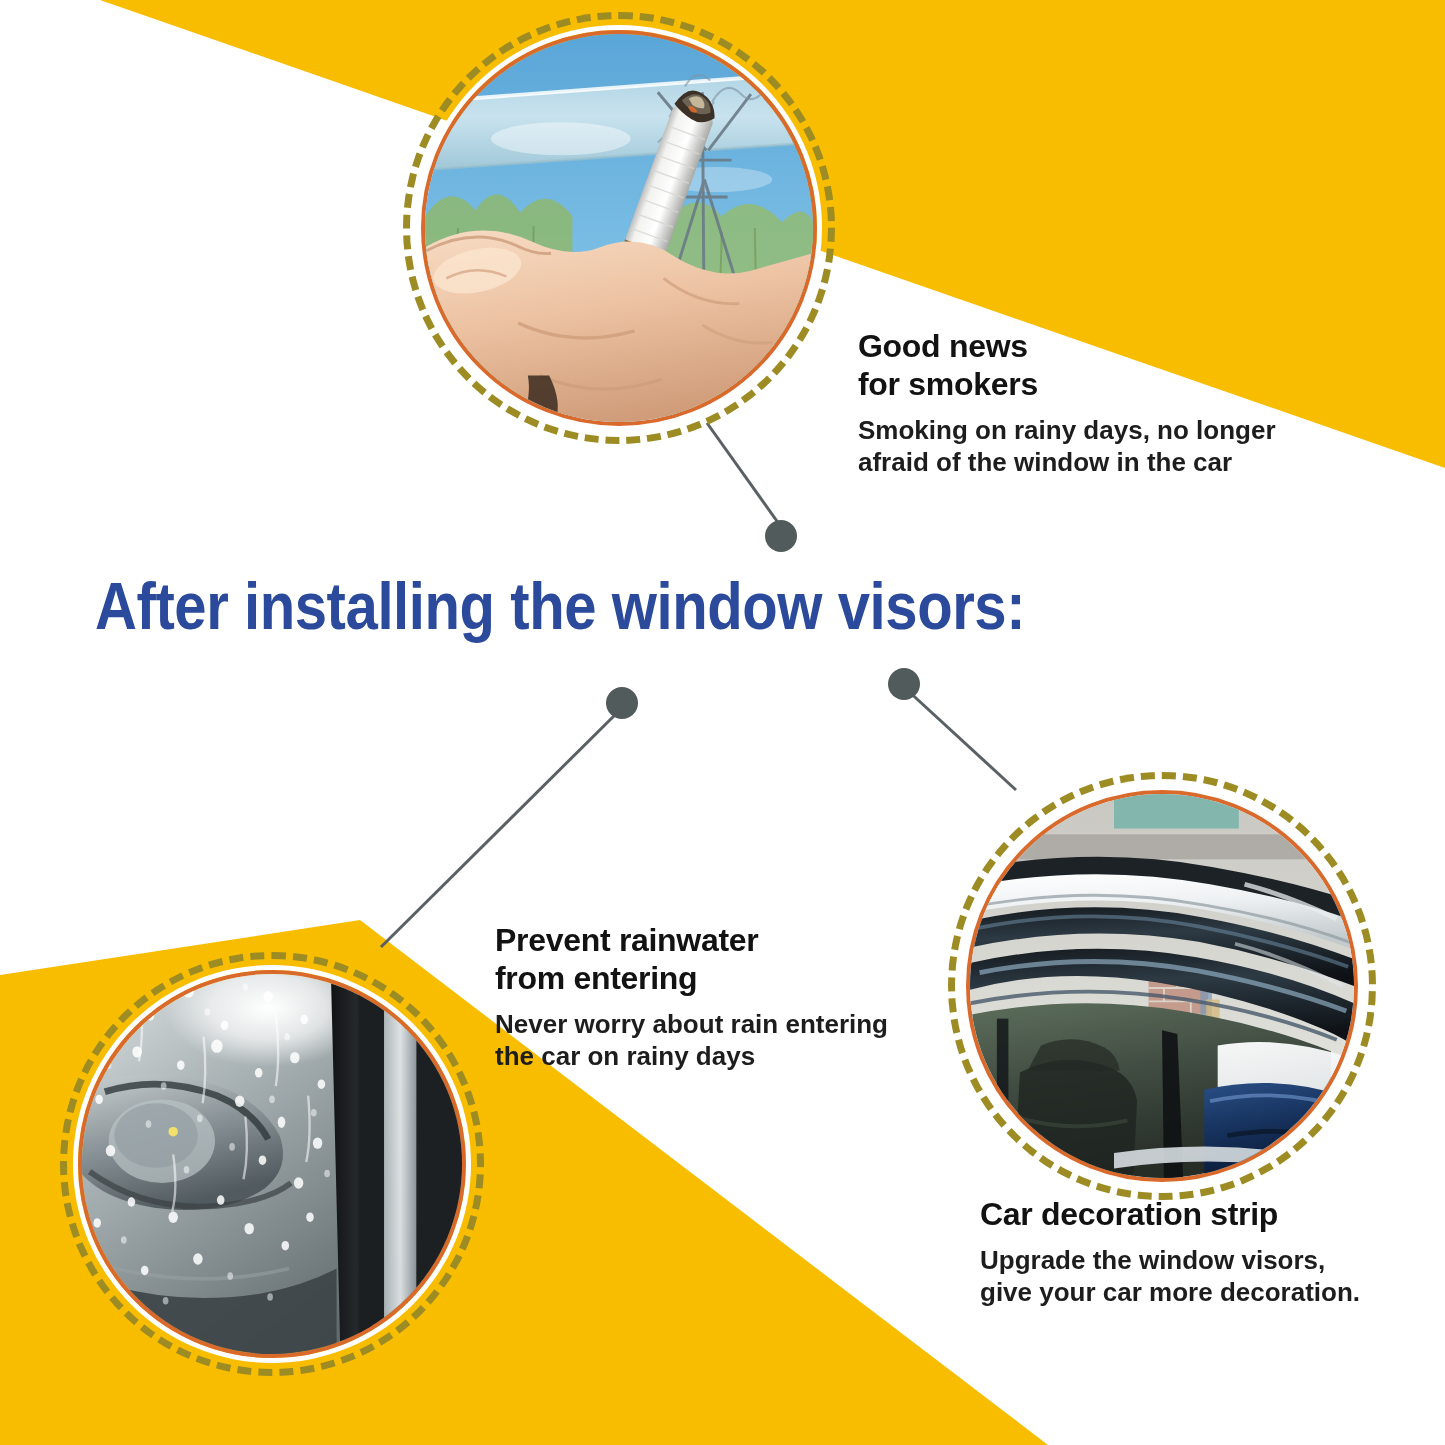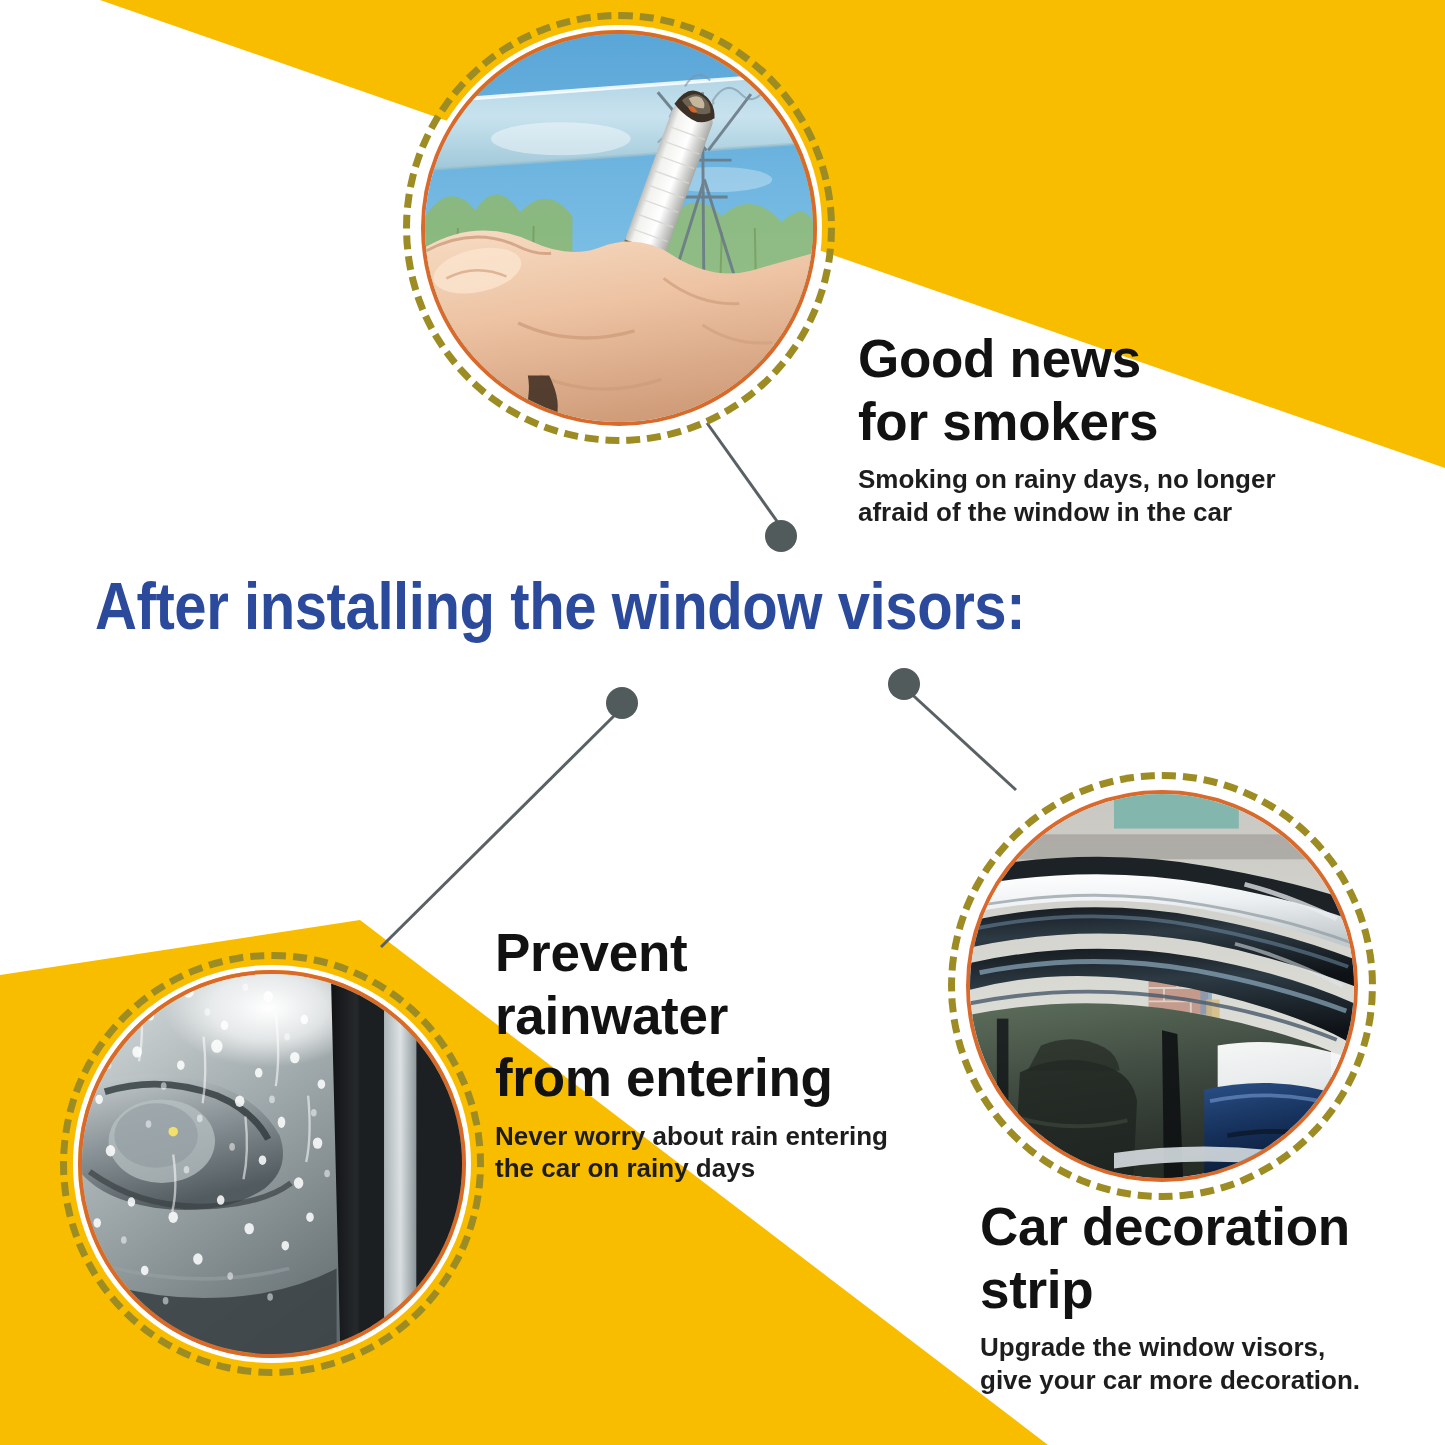--- a/index.html
+++ b/index.html
@@ -71,21 +71,21 @@
     transform: scaleX(0.88);
     transform-origin: left center;
     white-space: nowrap;
   }
   .feature {
     position: absolute;
   }
   .feature .f-title {
     font-weight: bold;
     color: #121212;
-    font-size: 53px;
+    font-size: 32px;
     line-height: 1.18;
     letter-spacing: -0.3px;
     margin: 0 0 10px 0;
     white-space: pre-line;
   }
   .feature .f-sub {
     font-weight: bold;
     color: #1d1d1d;
     font-size: 26px;
     line-height: 1.25;

